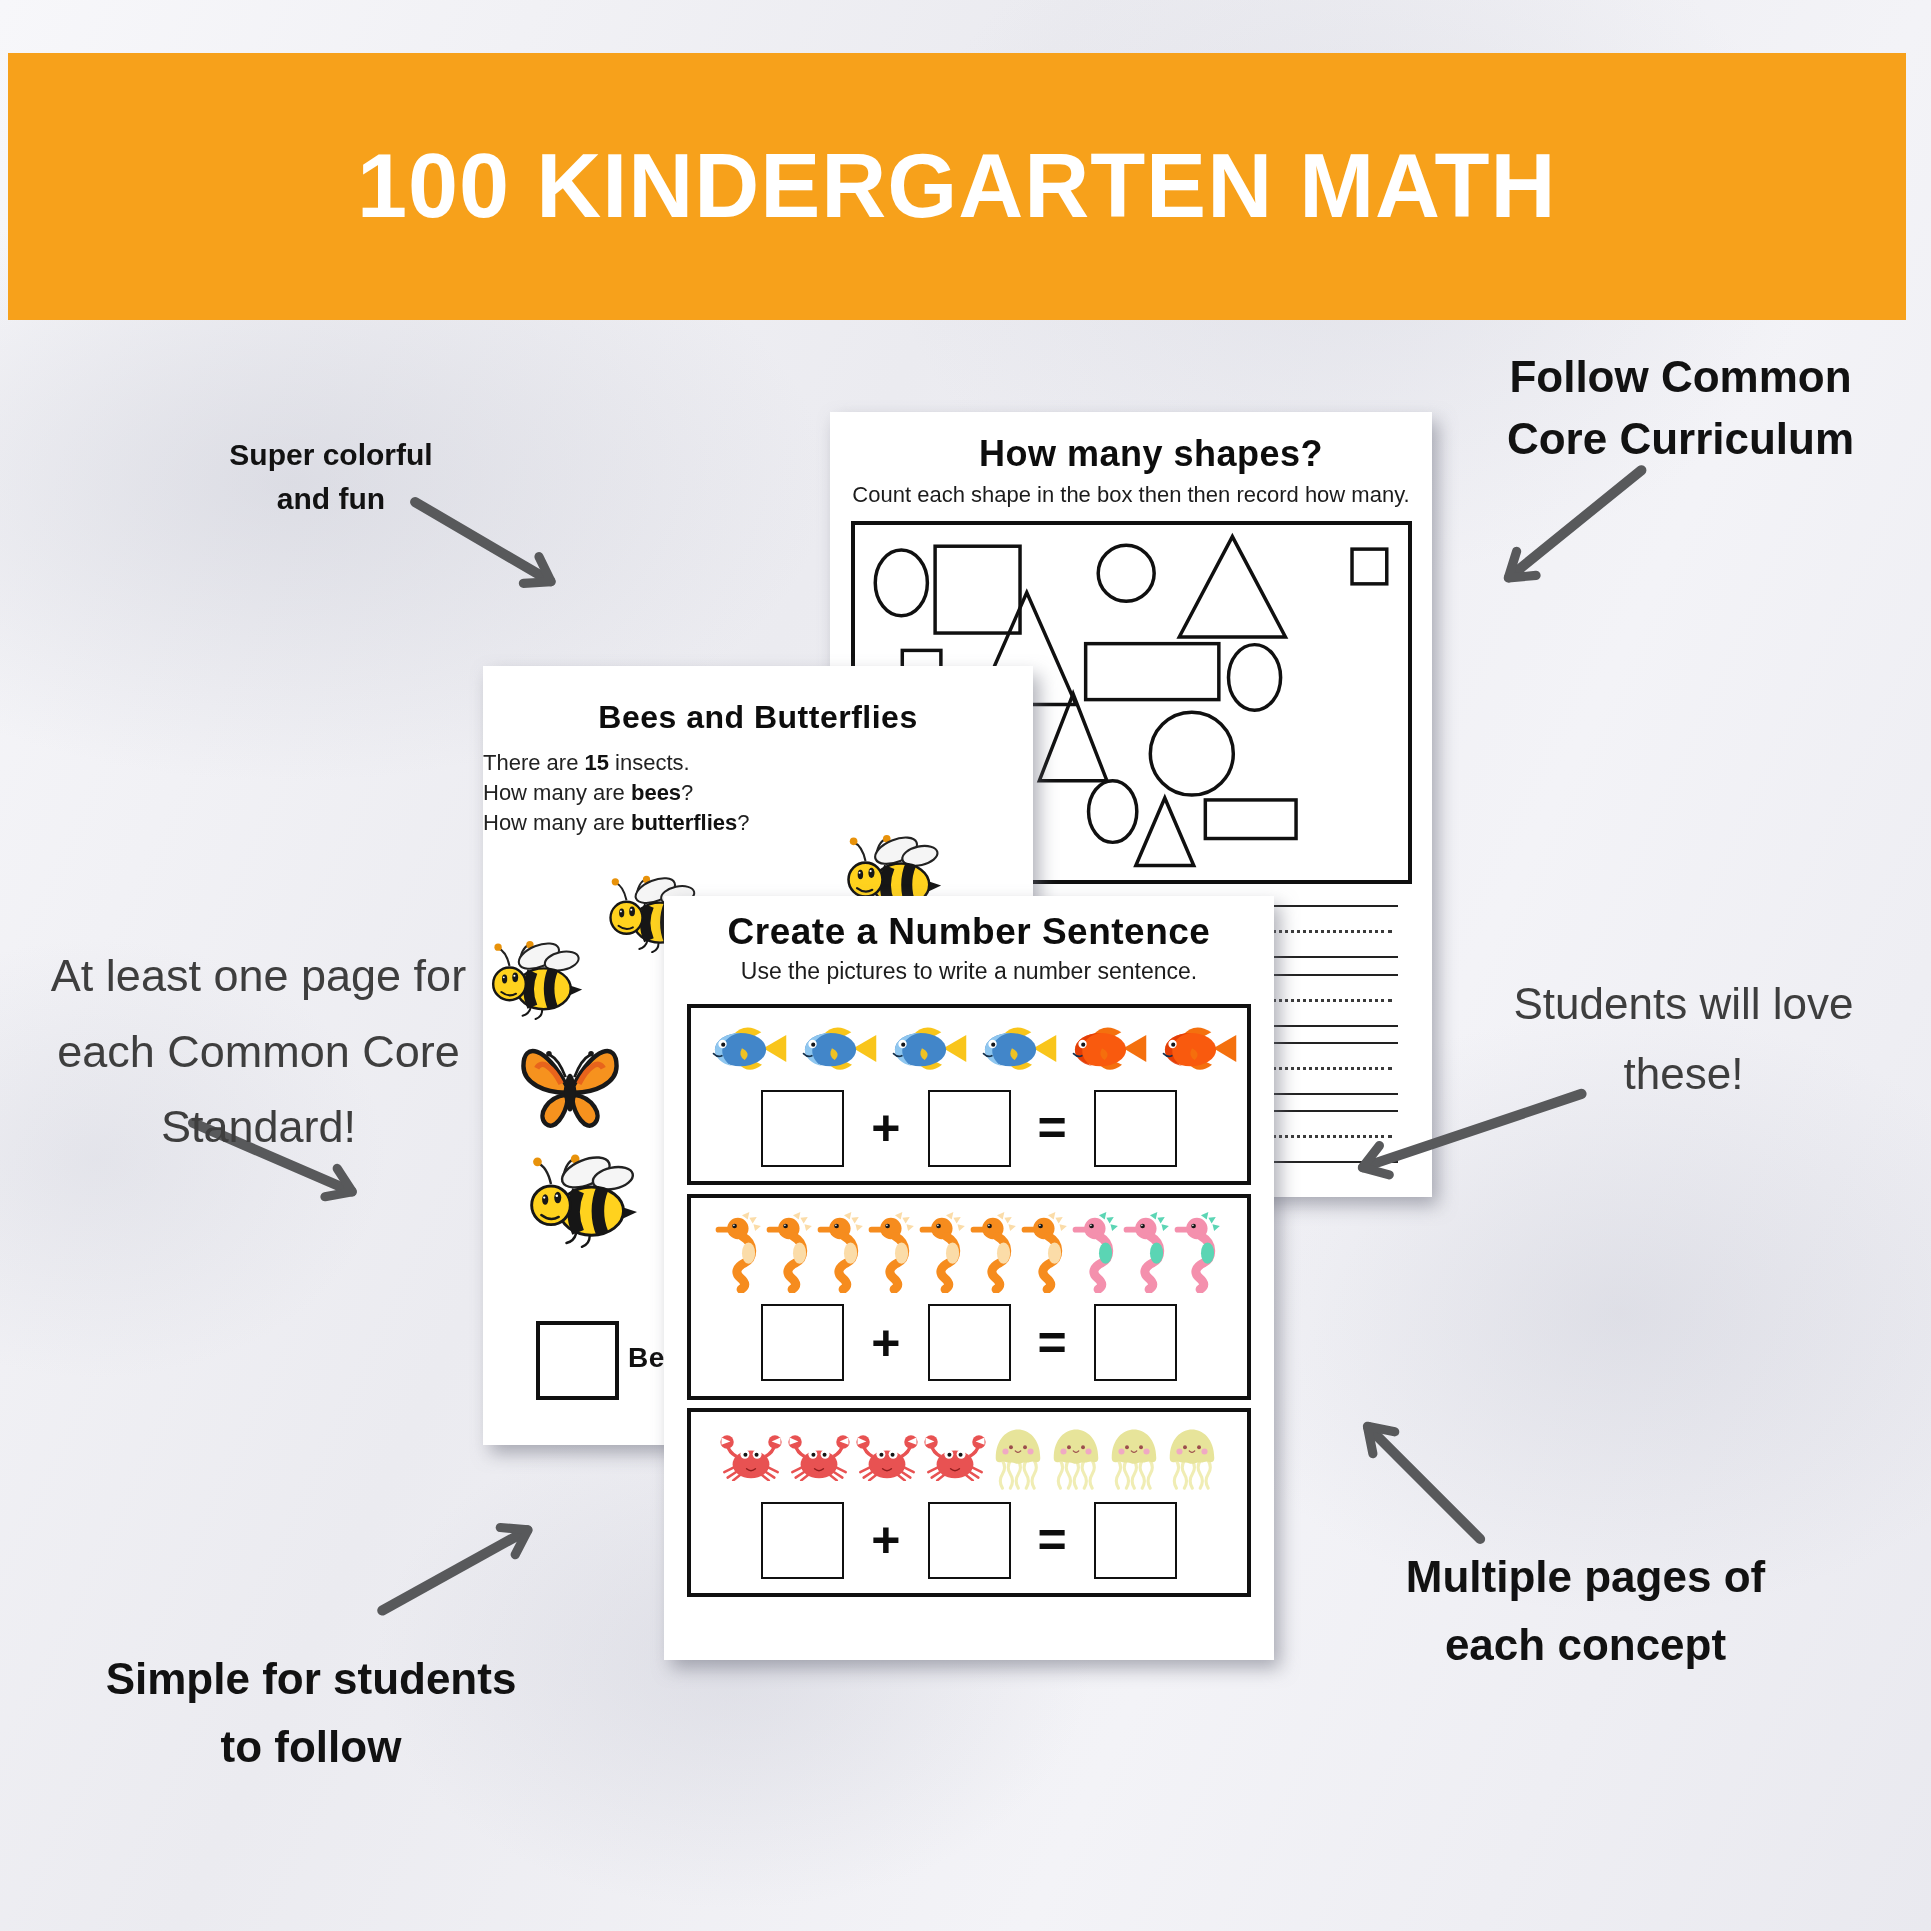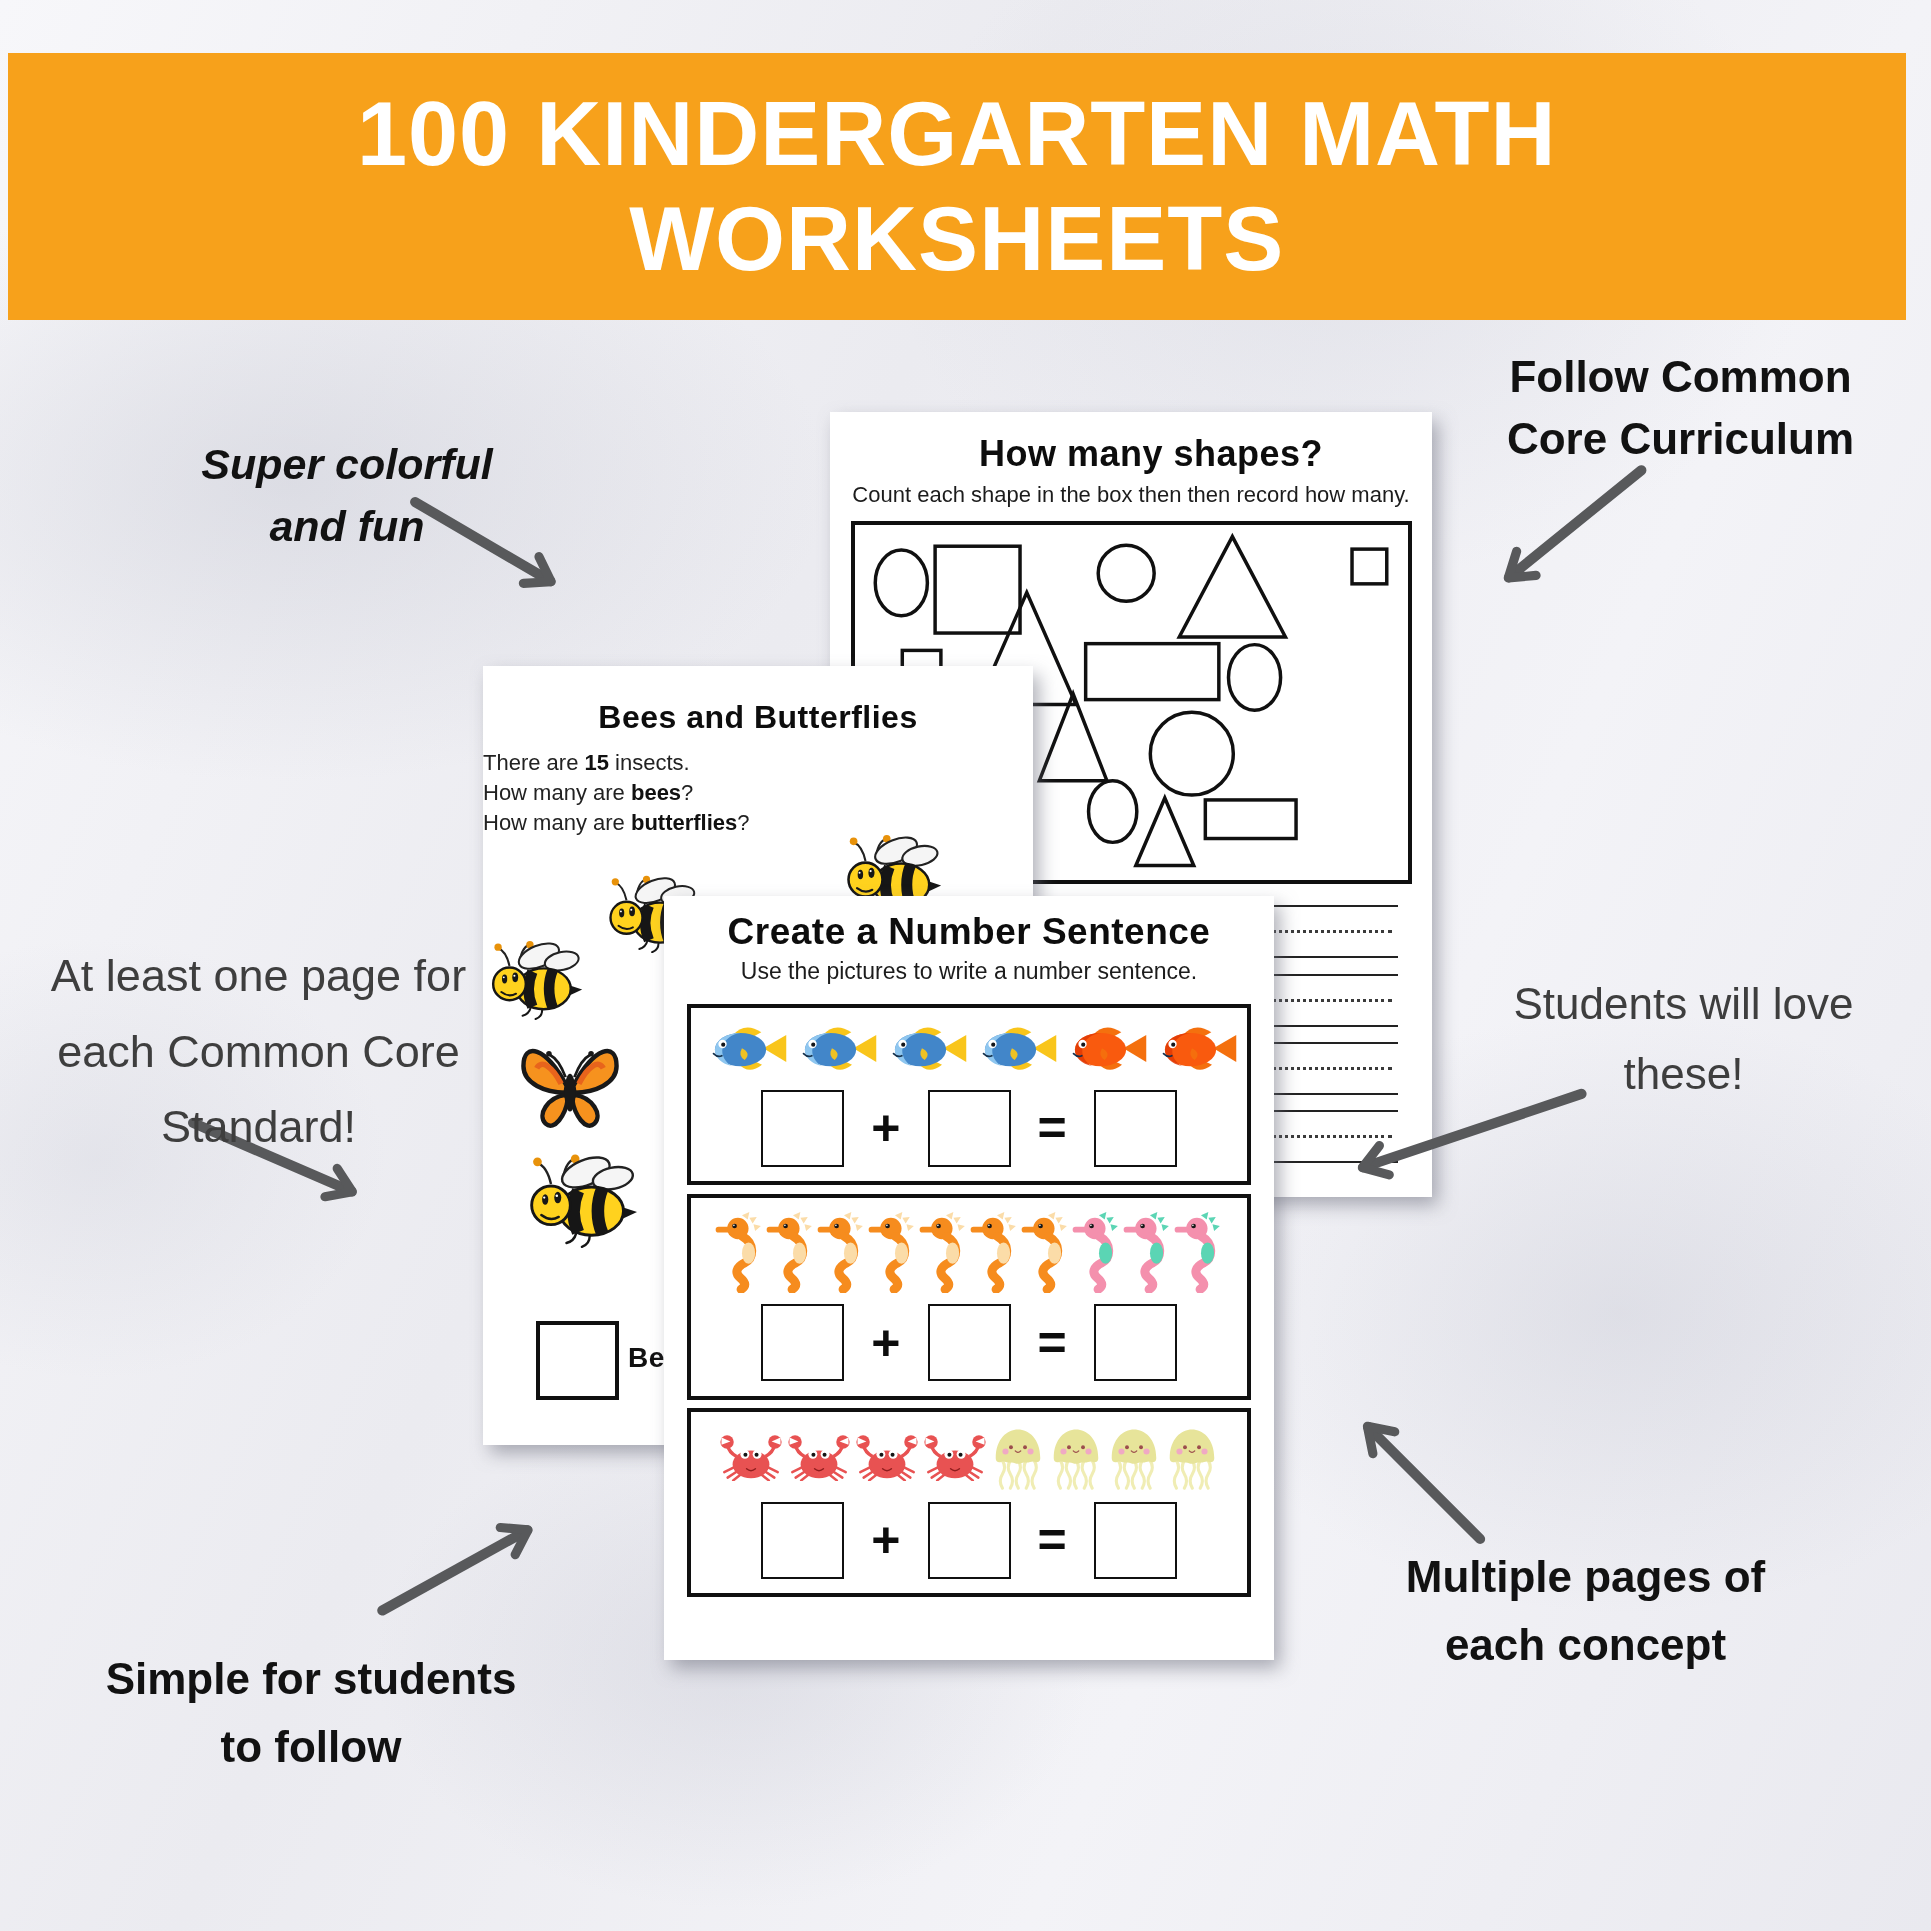--- a/index.html
+++ b/index.html
@@ -53,36 +53,35 @@
   .ns-section{border:4.8px solid #101010;margin-top:8.7px;padding:11.6px 7.7px 14.5px;}
   .ns-creatures{display:flex;justify-content:center;align-items:center;}
   .ns-eq{display:flex;justify-content:center;align-items:center;gap:27px;margin-top:11.6px;}
   .eqbox{width:79px;height:73px;border:2.9px solid #101010;background:#fff;}
   .eq-op{font-size:50px;font-weight:900;color:#0d0d0d;line-height:1;}
   .cr{display:inline-block;line-height:0;}
   
   .callout{position:absolute;text-align:center;white-space:pre-line;z-index:5;}
   .co-bold{font-weight:700;color:var(--co-bold,#111);}
   .co-light{font-weight:400;color:var(--co-light,#3E3E3E);}
-  .co-super{left:120px;top:433px;width:454px;font-size:43px;line-height:1.45;font-style:italic;}
+  .co-super{left:104px;top:433px;width:454px;font-size:30px;line-height:1.45;}
   .co-follow{left:1439px;top:346px;width:483px;font-size:44px;line-height:1.42;}
   .co-onepage{left:27px;top:938px;width:463px;font-size:45px;line-height:1.68;}
   .co-students{left:1446px;top:969px;width:475px;font-size:44px;line-height:1.6;}
   .co-simple{left:60px;top:1645px;width:502px;font-size:44px;line-height:1.55;}
   .co-multiple{left:1344px;top:1543px;width:483px;font-size:44px;line-height:1.55;}
   .arrows{position:absolute;left:0;top:0;z-index:4;pointer-events:none;}
 </style>
 </head>
 <body>
 
 <div id="stage">
 
   <div class="banner">
     <div class="banner-line">100 KINDERGARTEN MATH</div>
-    <div class="banner-line">WORKSHEETS</div>
   </div>
 
   <div class="page page-shapes">
     <div class="ws-title">How many shapes?</div>
     <div class="ws-sub">Count each shape in the box then then record how many.</div>
     <svg class="shapes-box" id="shapes-svg" viewBox="0 0 573 368" preserveAspectRatio="none">
         <ellipse cx="48" cy="60" rx="27" ry="34" fill="none" stroke="#101010" stroke-width="3.6"></ellipse>
         <rect x="83" y="22" width="88" height="90" fill="none" stroke="#101010" stroke-width="3.6"></rect>
         <polygon points="178,70 127,186 229,186" fill="none" stroke="#101010" stroke-width="3.6"></polygon>
         <circle cx="281" cy="50" r="29" fill="none" stroke="#101010" stroke-width="3.6"></circle>

